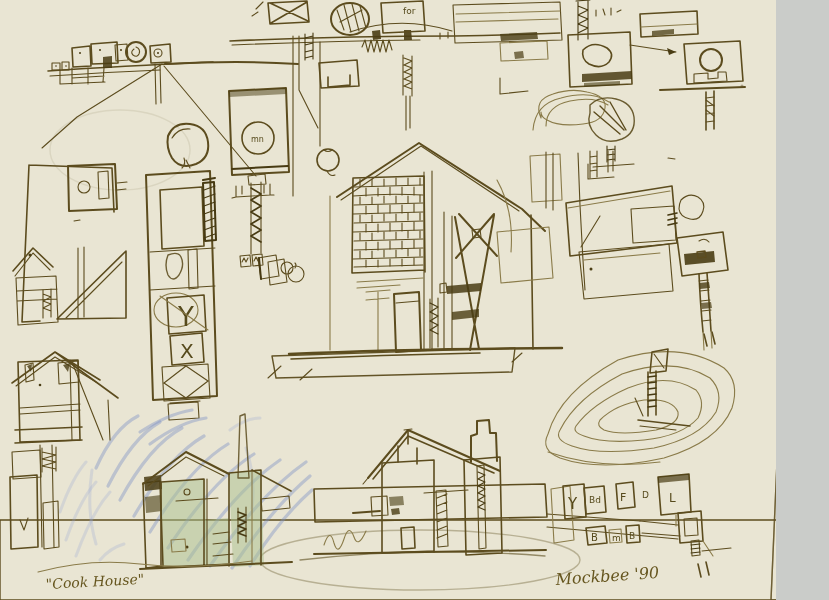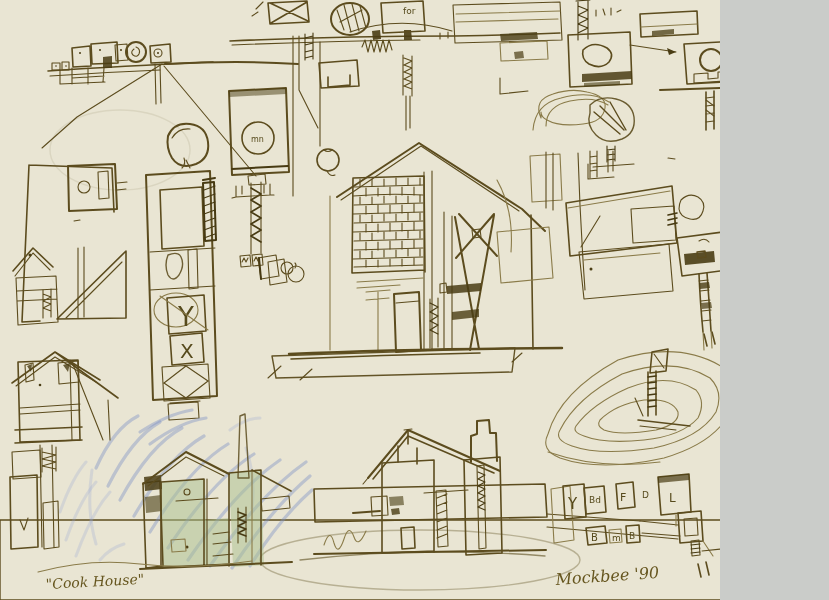--- a/index.html
+++ b/index.html
@@ -1,16 +1,16 @@
 <!DOCTYPE html>
 <html><head>
 <meta charset="utf-8">
 <style>
   html,body{margin:0;padding:0;background:#caccc9;}
-  .photo{position:relative;width:720px;height:600px;overflow:hidden;}
+  .photo{position:relative;width:776px;height:600px;overflow:hidden;}
   svg{display:block;}
   
   path,line,circle,ellipse,polyline,polygon,rect{fill:none;stroke:#5c4c1e;stroke-width:1.4;stroke-linecap:round;stroke-linejoin:round;}
   .w1{stroke-width:1.1}.w15{stroke-width:1.6}.w2{stroke-width:2}.w25{stroke-width:2.4}
   .dk{stroke:#473a12}
   .lt{stroke:#8a7b49;stroke-width:1.1}
   .fillink{fill:#4a3d14;stroke:none}
   .blue{stroke:#7e91c5;stroke-width:3.2;opacity:.42;fill:none}
   .blue2{stroke:#93a5d4;stroke-width:3;opacity:.25;fill:none}
   .greenfill{fill:#a9bf8e;opacity:.5;stroke:none}

